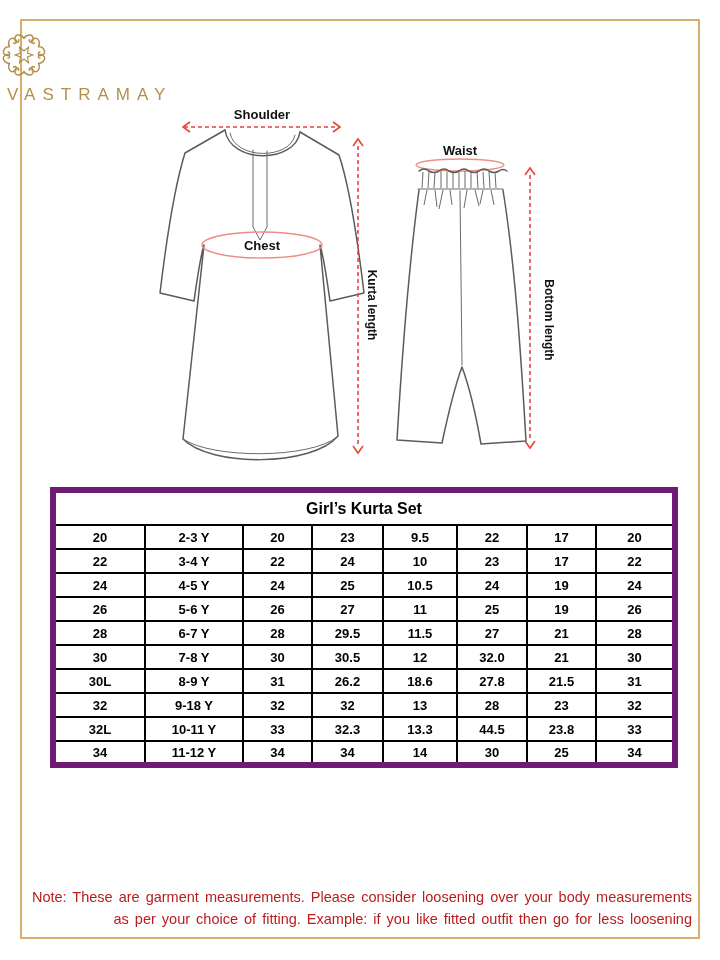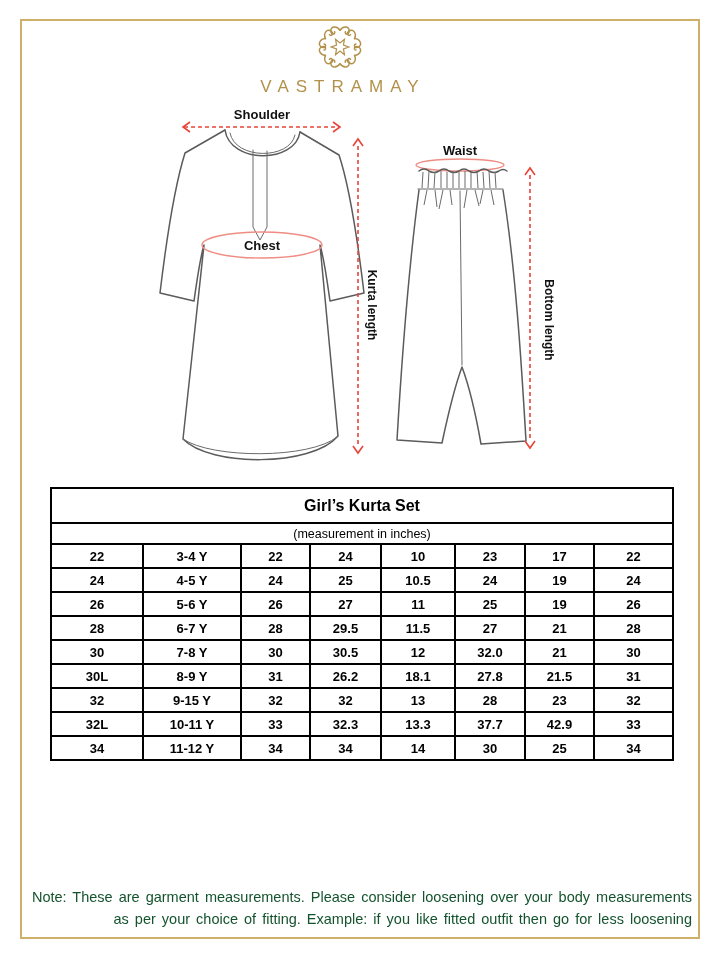--- a/index.html
+++ b/index.html
@@ -4,57 +4,57 @@
 <style>
   * { margin:0; padding:0; box-sizing:border-box; }
   html,body { width:720px; height:960px; background:#ffffff; overflow:hidden; }
   body { position:relative; font-family:"Liberation Sans", sans-serif; }
 
   .gold-frame {
     position:absolute; left:20px; top:19px; width:680px; height:920px;
     border:2px solid #cfb06a; pointer-events:none;
   }
 
-  .logo-block { position:absolute; top:24px; left:0; width:679px; text-align:center; }
+  .logo-block { position:absolute; top:32px; left:0; width:679px; }
   .logo-mark { display:inline-block; }
   .brand-name {
     margin-top:3px; font-size:17px; font-weight:400; color:#b2914b;
     letter-spacing:7px; padding-left:7px;
   }
 
   .diagram-svg { position:absolute; }
   .g-label { font-family:"Liberation Sans",sans-serif; font-size:13px; font-weight:bold; fill:#111; }
   .g-label-sm { font-family:"Liberation Sans",sans-serif; font-size:12px; font-weight:bold; fill:#111; }
   .garment { fill:none; stroke:#5b5b5b; stroke-width:1.5; stroke-linejoin:round; stroke-linecap:round; }
   .garment-thin { fill:none; stroke:#6a6a6a; stroke-width:1; stroke-linecap:round; }
   .measure-dash { fill:none; stroke:#e8443a; stroke-width:1.6; stroke-dasharray:4 3; }
   .measure-arrow { fill:none; stroke:#e8443a; stroke-width:1.6; }
   .measure-ellipse { fill:none; stroke:#ef8d84; stroke-width:1.4; }
 
   .size-table {
     position:absolute; left:50px; top:487px; width:622px;
     border-collapse:collapse; table-layout:fixed;
-    border:1px solid #701a75;
+    border:6px solid #701a75;
     padding-left:33px;
   }
   .size-table td, .size-table th {
     border:2px solid #000; text-align:center; vertical-align:middle;
     color:#000; overflow:hidden;
   }
   .t-title  { height:35px; font-size:16px; font-weight:bold; }
   .t-sub    { height:21px; font-size:12.5px; font-weight:normal; }
   .size-table thead th {
     height:52px; font-size:13.5px; font-weight:bold;
     white-space:pre-line; line-height:1.2;
   }
   .size-table tbody td { height:24px; font-size:13px; font-weight:bold; }
 
   .note-block {
     position:absolute; left:28px; top:886px; width:664px;
-    text-align:right; font-size:14.5px; line-height:1.55; color:#14532d;
+    text-align:right; font-size:14.5px; line-height:1.55; color:#b91c1c;
     word-spacing:2px;
   }
 </style>
 </head>
 <body>
 
 <div class="gold-frame"></div>
 
 <div class="logo-block">
   <svg class="logo-mark" width="48" height="46" viewBox="-26 -26 52 52">
@@ -154,25 +154,32 @@
       <col style="width:71px">
     <col style="width:74px">
       <col style="width:70px">
       <col style="width:69px">
       <col style="width:79px">
   </colgroup>
   <thead>
     <tr>
       <td class="t-title" colspan="8">Girl’s Kurta Set</td>
     </tr>
-    <tr>
-      <td class="t-sub" colspan="8">(measurement in inches)</td>
-    </tr>
   </thead>
   <tbody id="table-body">
+      <tr>
+        <td>20</td>
+        <td>2-3 Y</td>
+        <td>20</td>
+        <td>23</td>
+        <td>9.5</td>
+        <td>22</td>
+        <td>17</td>
+        <td>20</td>
+      </tr>
       <tr>
         <td>22</td>
         <td>3-4 Y</td>
         <td>22</td>
         <td>24</td>
         <td>10</td>
         <td>23</td>
         <td>17</td>
         <td>22</td>
       </tr>
@@ -214,43 +221,43 @@
         <td>12</td>
         <td>32.0</td>
         <td>21</td>
         <td>30</td>
       </tr>
       <tr>
         <td>30L</td>
         <td>8-9 Y</td>
         <td>31</td>
         <td>26.2</td>
-        <td>18.1</td>
+        <td>18.6</td>
         <td>27.8</td>
         <td>21.5</td>
         <td>31</td>
       </tr>
       <tr>
         <td>32</td>
-        <td>9-15 Y</td>
+        <td>9-18 Y</td>
         <td>32</td>
         <td>32</td>
         <td>13</td>
         <td>28</td>
         <td>23</td>
         <td>32</td>
       </tr>
       <tr>
         <td>32L</td>
         <td>10-11 Y</td>
         <td>33</td>
         <td>32.3</td>
         <td>13.3</td>
-        <td>37.7</td>
-        <td>42.9</td>
+        <td>44.5</td>
+        <td>23.8</td>
         <td>33</td>
       </tr>
       <tr>
         <td>34</td>
         <td>11-12 Y</td>
         <td>34</td>
         <td>34</td>
         <td>14</td>
         <td>30</td>
         <td>25</td>

